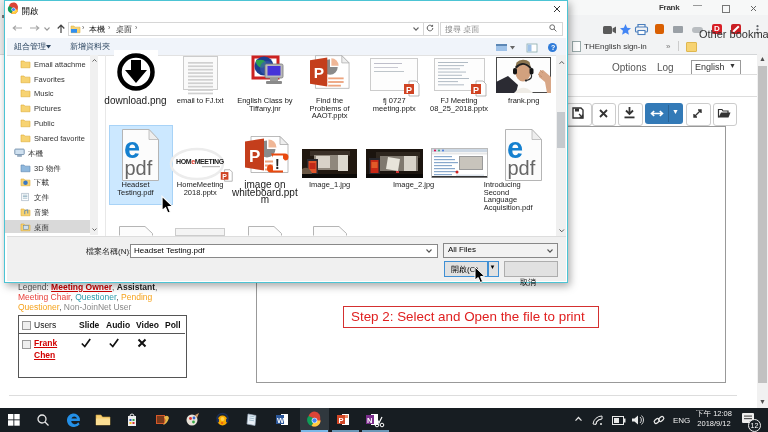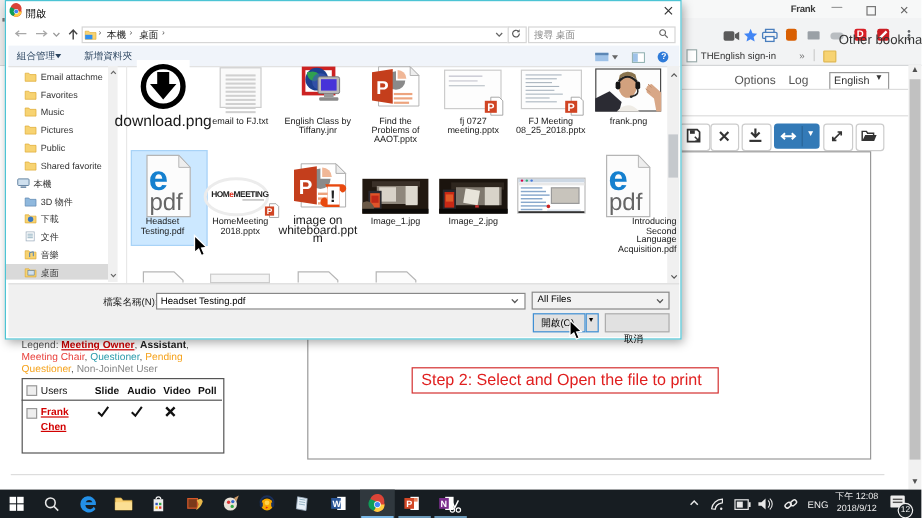--- a/index.html
+++ b/index.html
@@ -296,21 +296,21 @@
 <div class="tx" style="left:520px;top:277px;font-size:8px;color:#000">取消</div>
 <svg style="left:474px;top:267px" width="12" height="18" viewBox="0 0 12 18">
       <path d="M1 0 L1 13 L4.2 10.5 L6.3 15.5 L8.6 14.5 L6.5 9.6 L10.5 9.2 Z" fill="#000" stroke="#fff" stroke-width="1"></path>
     </svg>
 
 <svg style="left:111.5px;top:50px" width="48" height="44" viewBox="0 0 48 44">
 <rect x="2" y="0" width="44" height="42" fill="#fff"></rect>
 <circle cx="24" cy="22" r="16.5" fill="none" stroke="#000" stroke-width="4.5"></circle>
 <path d="M19 10 h10 v10 h6 l-11 13 -11 -13 h6 Z" fill="#000"></path>
     </svg>
-<div class="a" style="left:95.5px;top:97px;width:80px;text-align:left;font-size:13px;line-height:7.6px;color:#1a1a1a">
+<div class="a" style="left:95.5px;top:97px;width:80px;text-align:center;font-size:10px;line-height:7.6px;color:#1a1a1a">
       <div>download.png</div>
     </div>
 <svg style="left:182.7px;top:56px" width="35" height="34" viewBox="0 0 35 34">
       <rect x="0.5" y="0.5" width="34" height="33" fill="#fafafa" stroke="#ccc" stroke-width="1"></rect>
       <rect x="5" y="6.0" width="25" height="1.7" fill="#d0d0d0"></rect>
       <rect x="5" y="9.4" width="25" height="1.7" fill="#d0d0d0"></rect>
       <rect x="5" y="12.8" width="25" height="1.7" fill="#d0d0d0"></rect>
       <rect x="5" y="16.2" width="25" height="1.7" fill="#d0d0d0"></rect>
       <rect x="5" y="19.6" width="25" height="1.7" fill="#d0d0d0"></rect>
       <rect x="5" y="23.0" width="25" height="1.7" fill="#d0d0d0"></rect>
@@ -471,21 +471,21 @@
 <rect x="10" y="3" width="44" height="6" fill="#2e261e"></rect>
 <rect x="14" y="7" width="38" height="15" fill="#7f786e"></rect>
 <path d="M22 8 l12 2 -2 12 -12 -2Z" fill="#e8e4da"></path>
 <rect x="38" y="7" width="12" height="15" fill="#d8d3c9"></rect>
 <path d="M3 9 h11 v18 h-11Z" fill="#26262c"></path>
 <rect x="4.5" y="11" width="8" height="13" fill="#c82815"></rect>
 <rect x="5.5" y="13" width="6" height="6" fill="#e05a28"></rect>
 <rect x="0" y="25" width="57" height="4" fill="#0a0806"></rect>
 <rect x="30" y="22" width="3" height="2" fill="#c33"></rect>
     </svg>
-<div class="a" style="left:354.3px;top:181px;width:80px;text-align:center;font-size:7.5px;line-height:7.6px;color:#1a1a1a">
+<div class="a" style="left:354.3px;top:181px;width:80px;text-align:right;font-size:7.5px;line-height:7.6px;color:#1a1a1a">
       <div>Image_2.jpg</div>
     </div>
 <svg style="left:430.5px;top:148px" width="57" height="30" viewBox="0 0 57 30">
 <rect x="0.5" y="0.5" width="56" height="29" fill="#fff" stroke="#bbb" stroke-width="1"></rect>
 <rect x="1" y="1" width="55" height="3" fill="#cdd8e4"></rect>
 <circle cx="4" cy="2.5" r="1" fill="#d04"></circle>
       <circle cx="8" cy="2.5" r="1" fill="#3a7"></circle>
       <circle cx="12" cy="2.5" r="1" fill="#47d"></circle>
 <rect x="1" y="4.5" width="55" height="2" fill="#e8e8e8"></rect>
 <rect x="3" y="8" width="18" height="1.2" fill="#88a8cc"></rect>
@@ -500,21 +500,21 @@
 <circle cx="26" cy="24" r="1.5" fill="#c22"></circle>
 <rect x="25" y="26.5" width="28" height="2" fill="#dfe6ee"></rect>
 <rect x="1" y="28" width="55" height="1.5" fill="#333"></rect>
     </svg>
 <svg style="left:505.20000000000005px;top:129px" width="37" height="52" viewBox="0 0 37 52">
 <path d="M0.5 0.5 H27 l9.5 10 V51.5 H0.5 Z" fill="#fcfcfc" stroke="#b5b5b5" stroke-width="1"></path>
 <path d="M27 0.5 l9.5 10 H27 Z" fill="#eee" stroke="#b5b5b5" stroke-width="0.8"></path>
 <text x="2" y="29" font-family="Liberation Sans" font-size="29" font-weight="bold" fill="#1580cf">e</text>
 <text x="2.5" y="46" font-family="Liberation Sans" font-size="20" fill="#666">pdf</text>
     </svg>
-<div class="a" style="left:483.70000000000005px;top:181px;width:80px;text-align:right;font-size:7.5px;line-height:7.6px;color:#1a1a1a">
+<div class="a" style="left:483.70000000000005px;top:181px;width:80px;text-align:left;font-size:7.5px;line-height:7.6px;color:#1a1a1a">
       <div>Introducing</div>
       <div>Second</div>
       <div>Language</div>
       <div>Acquisition.pdf</div>
     </div>
 <svg style="left:118.5px;top:226px" width="34" height="10" viewBox="0 0 34 10">
       <path d="M0.5 9.5 V0.5 H26 L33.5 7.5 V9.5" fill="#fcfcfc" stroke="#b5b5b5" stroke-width="1"></path>
     </svg>
 <svg style="left:247.89999999999998px;top:226px" width="34" height="10" viewBox="0 0 34 10">
       <path d="M0.5 9.5 V0.5 H26 L33.5 7.5 V9.5" fill="#fcfcfc" stroke="#b5b5b5" stroke-width="1"></path>

